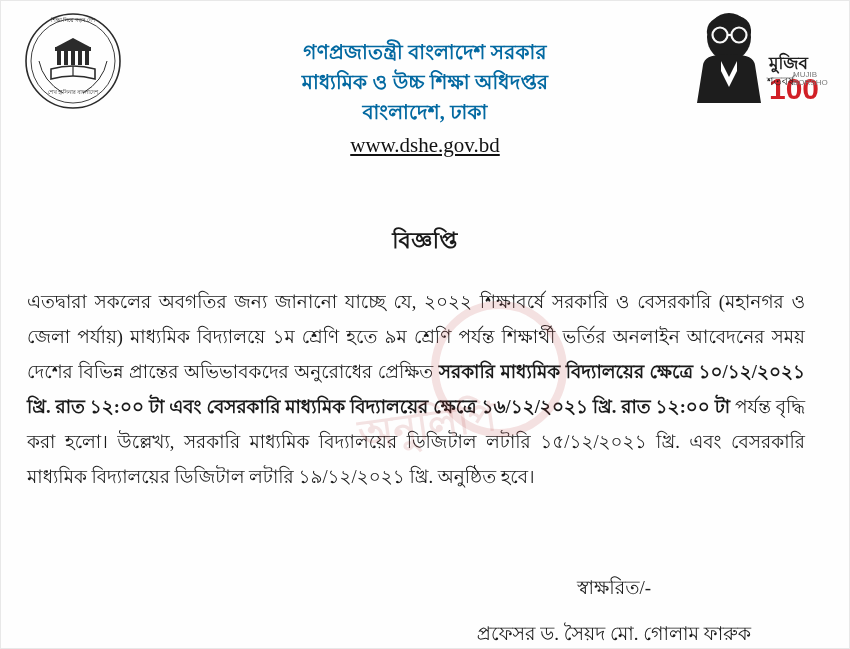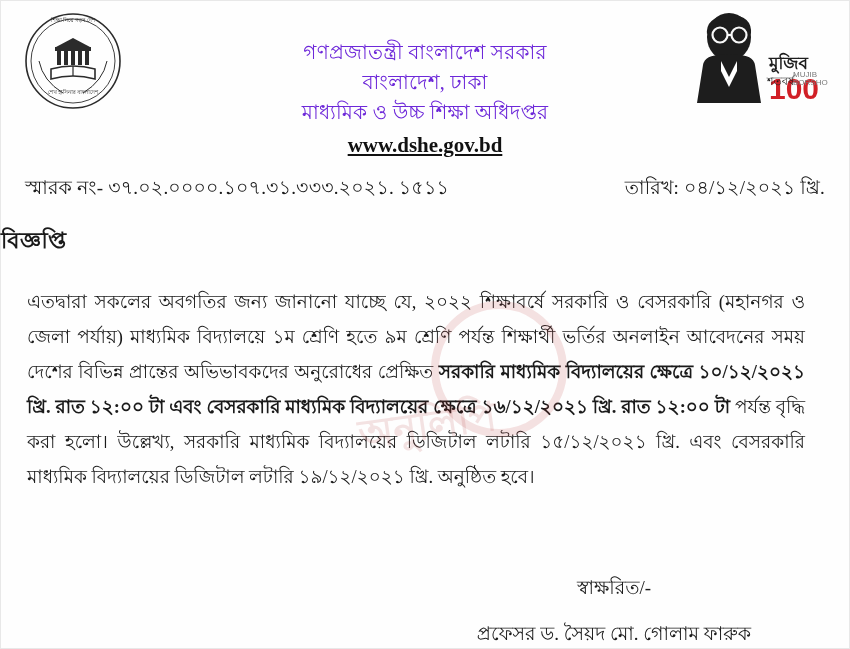--- a/index.html
+++ b/index.html
@@ -49,32 +49,32 @@
   .head-center {
     position: absolute;
     left: 0;
     right: 0;
     top: 36px;
     text-align: center;
   }
   .head-line {
     font-size: 20px;
     line-height: 30px;
-    color: #6d28d9;
+    color: #0369a1;
     font-family: "Liberation Serif", "DejaVu Serif", serif;
     letter-spacing: 0.2px;
+    font-weight: bold;
   }
   .head-url {
     font-size: 21px;
     line-height: 32px;
     color: #111;
     text-decoration: underline;
     display: inline-block;
     margin-top: 2px;
-    font-weight: bold;
   }
 
   
   .memo-row {
     position: absolute;
     top: 172px;
     left: 24px;
     right: 24px;
     display: flex;
     justify-content: space-between;
@@ -82,20 +82,21 @@
     font-size: 19px;
   }
   .memo-left { letter-spacing: 0.2px; }
   .memo-right { letter-spacing: 0.2px; }
 
   
   .notice-title {
     position: absolute;
     top: 222px;
     left: 0; right: 0;
+    text-align: center;
     font-size: 22px;
     font-weight: bold;
     letter-spacing: 0.5px;
   }
 
   
   .body-text {
     position: absolute;
     top: 284px;
     left: 26px;
@@ -210,30 +211,26 @@
           <text x="88" y="92">100</text>
         </g>
         <text x="88" y="62" fill="#1d1d1d" font-family="Liberation Serif, serif" font-size="17" font-weight="bold">মুজিব</text>
         <text x="86" y="78" fill="#1d1d1d" font-family="Liberation Serif, serif" font-size="11">শতবর্ষ</text>
         <text x="112" y="70" fill="#7a7a7a" font-family="Liberation Sans, sans-serif" font-size="8">MUJIB<tspan x="112" dy="8">BORSHO</tspan></text>
       </svg>
     </div>
 
     <div class="head-center">
       <div class="head-line">গণপ্রজাতন্ত্রী বাংলাদেশ সরকার</div>
+      <div class="head-line">মাধ্যমিক ও উচ্চ শিক্ষা অধিদপ্তর</div>
       <div class="head-line">বাংলাদেশ, ঢাকা</div>
-      <div class="head-line">মাধ্যমিক ও উচ্চ শিক্ষা অধিদপ্তর</div>
       <a class="head-url" href="#">www.dshe.gov.bd</a>
     </div>
   </div>
 
-  <div class="memo-row">
-    <div class="memo-left">স্মারক নং- ৩৭.০২.০০০০.১০৭.৩১.৩৩৩.২০২১. ১৫১১</div>
-    <div class="memo-right">তারিখ: ০৪/১২/২০২১ খ্রি.</div>
-  </div>
 
   <div class="notice-title">বিজ্ঞপ্তি</div>
 
   <div class="body-text">
     <span>এতদ্বারা সকলের অবগতির জন্য জানানো যাচ্ছে যে, ২০২২ শিক্ষাবর্ষে সরকারি ও বেসরকারি (মহানগর ও জেলা পর্যায়) মাধ্যমিক বিদ্যালয়ে ১ম শ্রেণি হতে ৯ম শ্রেণি পর্যন্ত শিক্ষার্থী ভর্তির অনলাইন আবেদনের সময় দেশের বিভিন্ন প্রান্তের অভিভাবকদের অনুরোধের প্রেক্ষিত </span><b>সরকারি মাধ্যমিক বিদ্যালয়ের ক্ষেত্রে ১০/১২/২০২১ খ্রি. রাত ১২:০০ টা এবং বেসরকারি মাধ্যমিক বিদ্যালয়ের ক্ষেত্রে ১৬/১২/২০২১ খ্রি. রাত ১২:০০ টা</b><span> পর্যন্ত বৃদ্ধি করা হলো। উল্লেখ্য, সরকারি মাধ্যমিক বিদ্যালয়ের ডিজিটাল লটারি ১৫/১২/২০২১ খ্রি. এবং বেসরকারি মাধ্যমিক বিদ্যালয়ের ডিজিটাল লটারি ১৯/১২/২০২১ খ্রি. অনুষ্ঠিত হবে।</span>
   </div>
 
   <div class="wm-ring"></div>
   <div class="watermark">অনুলিপি</div>
 

